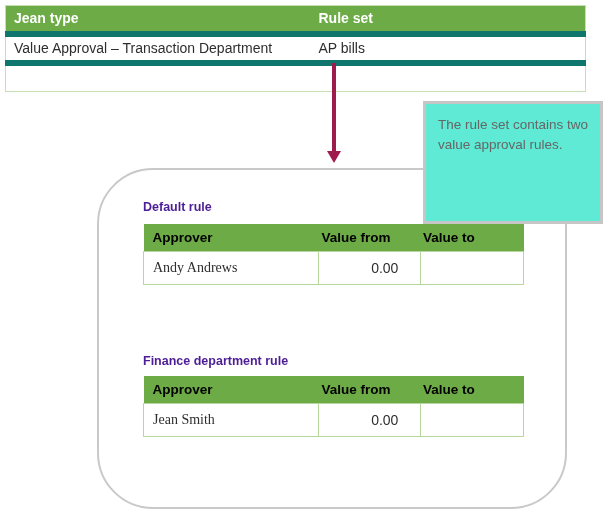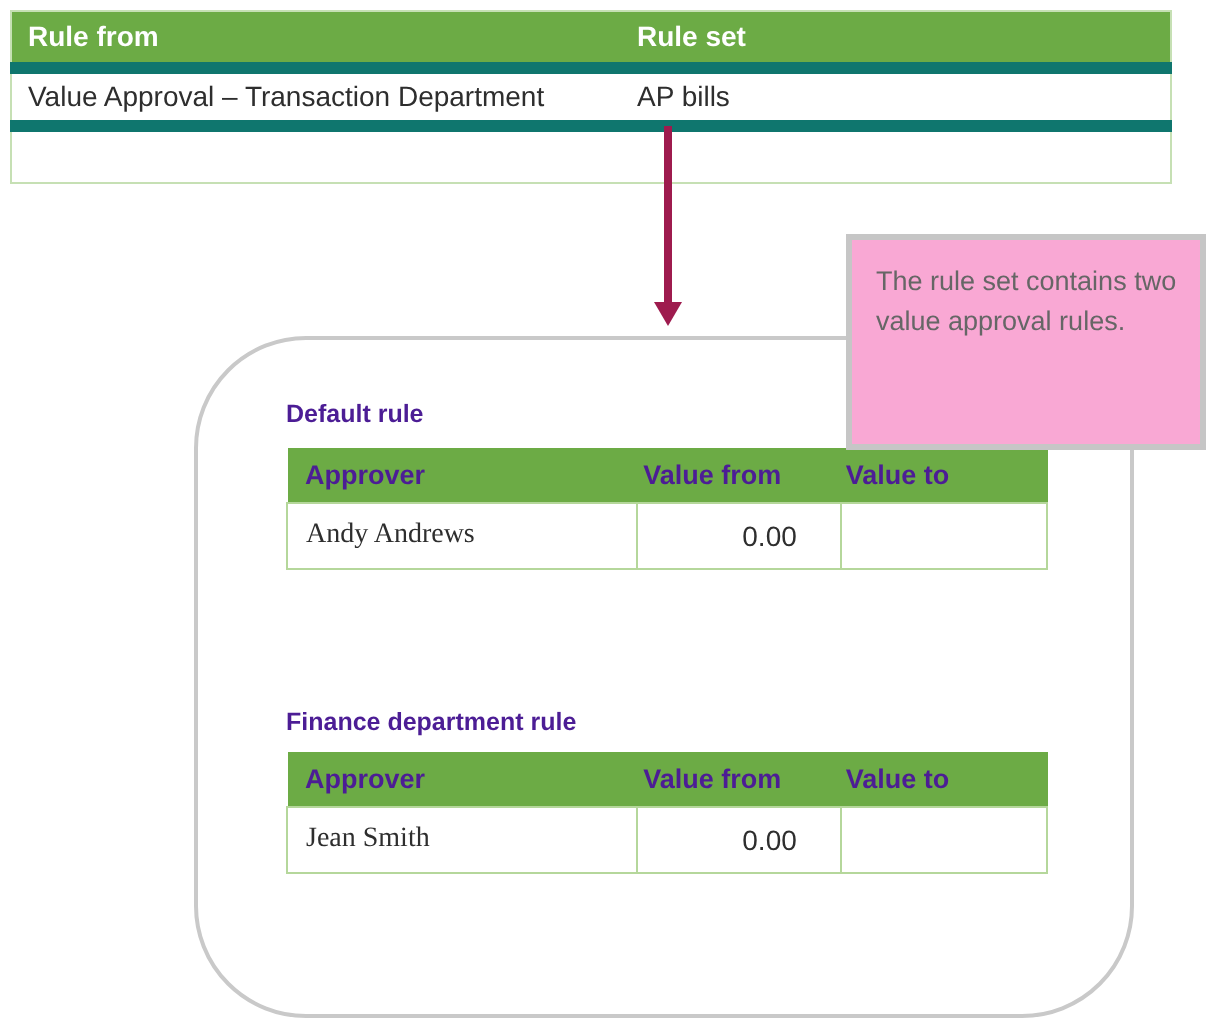--- a/index.html
+++ b/index.html
@@ -57,21 +57,21 @@
   .title-default { top: 30px; }
   .title-finance { top: 184px; }
 
   .inner-table {
     position: absolute; left: 44px; width: 381px;
     border-collapse: collapse; table-layout: fixed;
   }
   .inner-table-1 { top: 54px; }
   .inner-table-2 { top: 206px; }
   .inner-table th {
-    background: #6CAB45; color: #4c1d95;
+    background: #6CAB45; color: #000000;
     font-size: 13.5px; font-weight: bold;
     height: 27px; padding: 0; box-sizing: border-box;
   }
   .inner-table td {
     background: #ffffff; color: #2e2e2e;
     font-size: 14px;
     height: 33px; padding: 0; box-sizing: border-box;
     border: 1px solid #B5D79B;
   }
   .inner-table .col-approver   { width: 46%; }
@@ -80,39 +80,38 @@
   .inner-table th.h-approver   { text-align: left;  padding-left: 9px; }
   .inner-table th.h-value-from { text-align: center; padding-right: 27px; }
   .inner-table th.h-value-to   { text-align: left;  padding-left: 2px; }
   .inner-table td.c-approver   { text-align: left;  padding-left: 9px; font-family: Liberation Serif, serif; }
   .inner-table td.c-value-from { text-align: right; padding-right: 22px; }
   .inner-table td.c-value-to   { text-align: left;  padding-left: 2px; }
 
   
   .callout {
     position: absolute; left: 423px; top: 101px;
-    width: 180px; height: 108px; box-sizing: border-box;
-    background: #f9a8d4; border: 3px solid #C6C6C6;
+    width: 180px; height: 123px; box-sizing: border-box;
+    background: #5eead4; border: 3px solid #C6C6C6;
     padding: 11px 8px 0 12px;
     font-size: 13.5px; line-height: 19.5px; color: #666666;
     z-index: 5;
-    margin-top: 16px;
   }
 </style>
 </head>
 <body>
 
 <table class="top-table">
   <colgroup>
       <col class="col-rule-type">
       <col>
     </colgroup>
   <thead>
     <tr>
-      <th>Rule from</th>
+      <th>Jean type</th>
       <th>Rule set</th>
     </tr>
   </thead>
   <tbody>
     <tr>
       <td>Value Approval – Transaction Department</td>
       <td>AP bills</td>
     </tr>
     <tr>
       <td></td>

